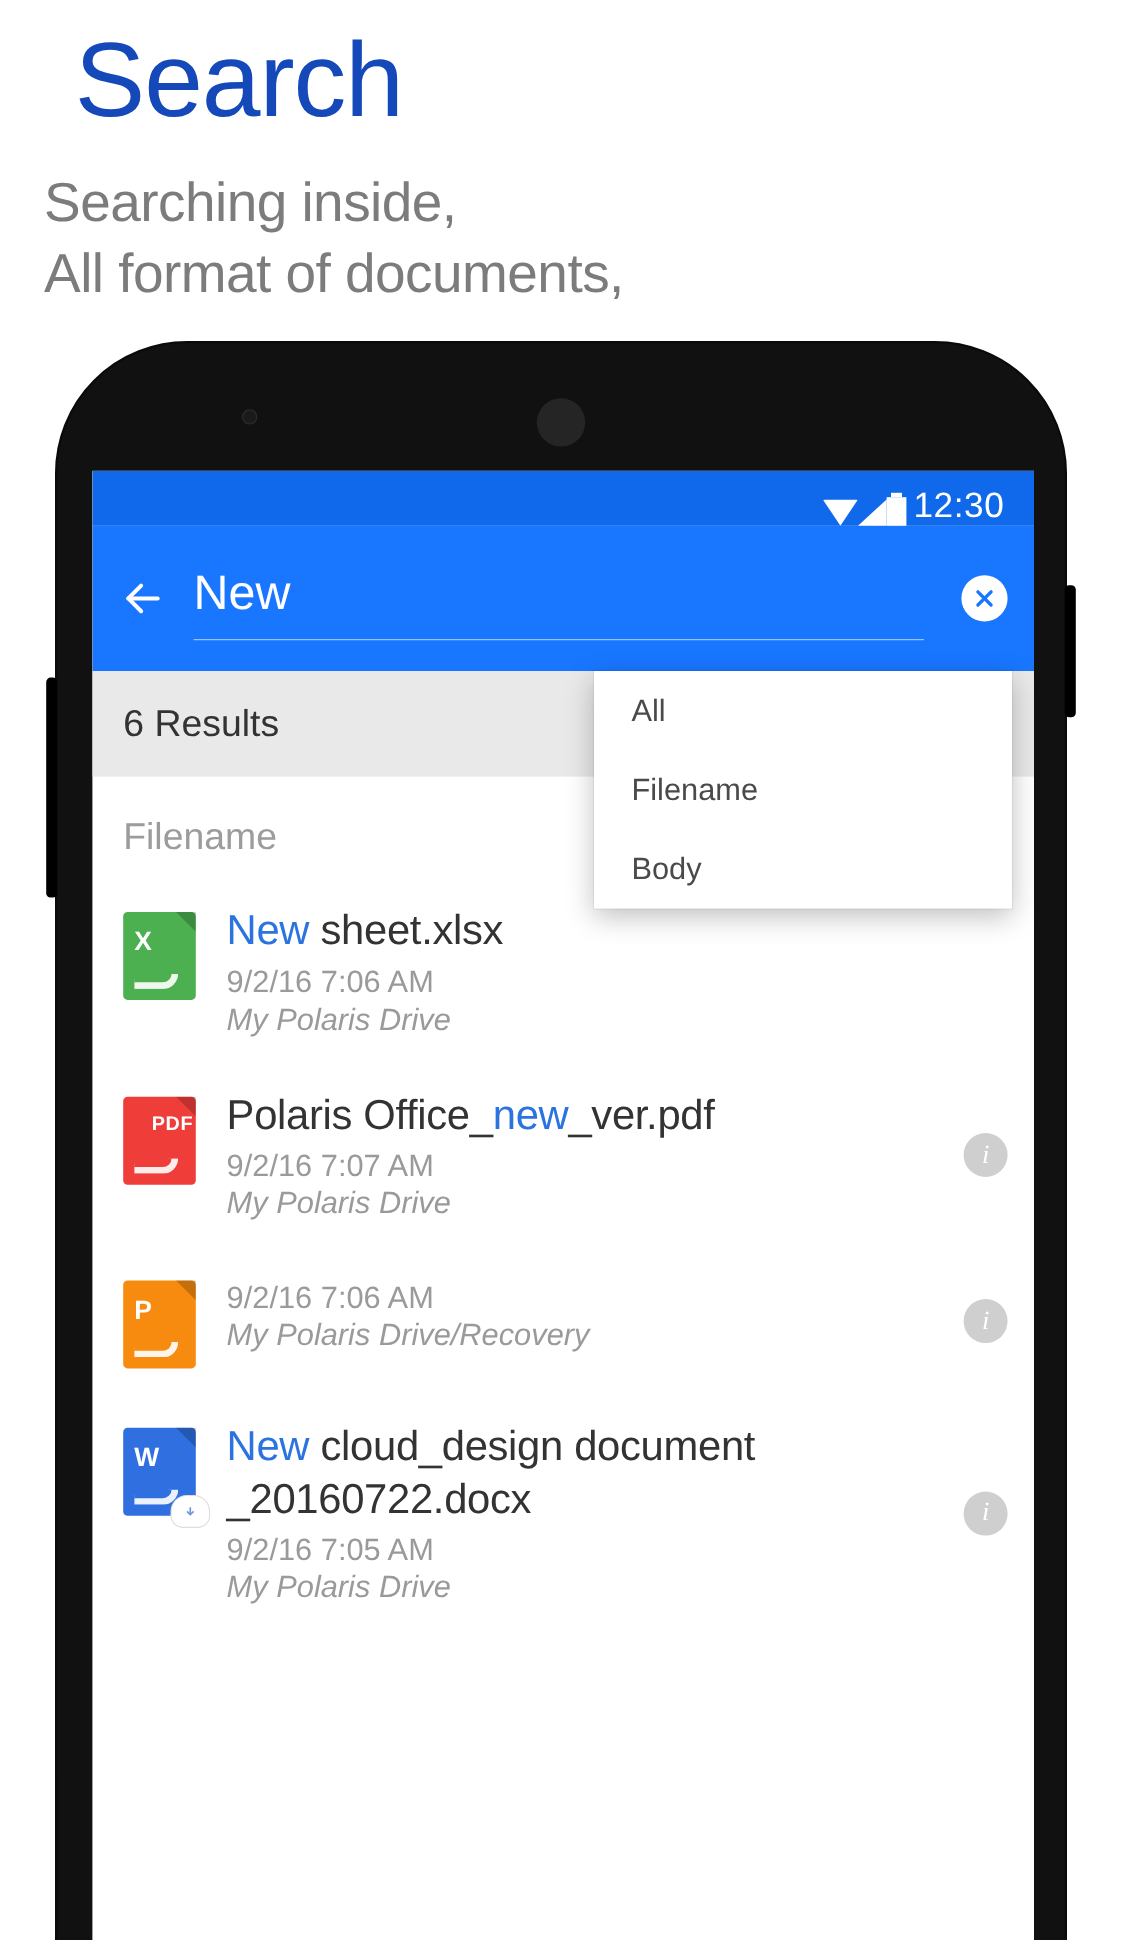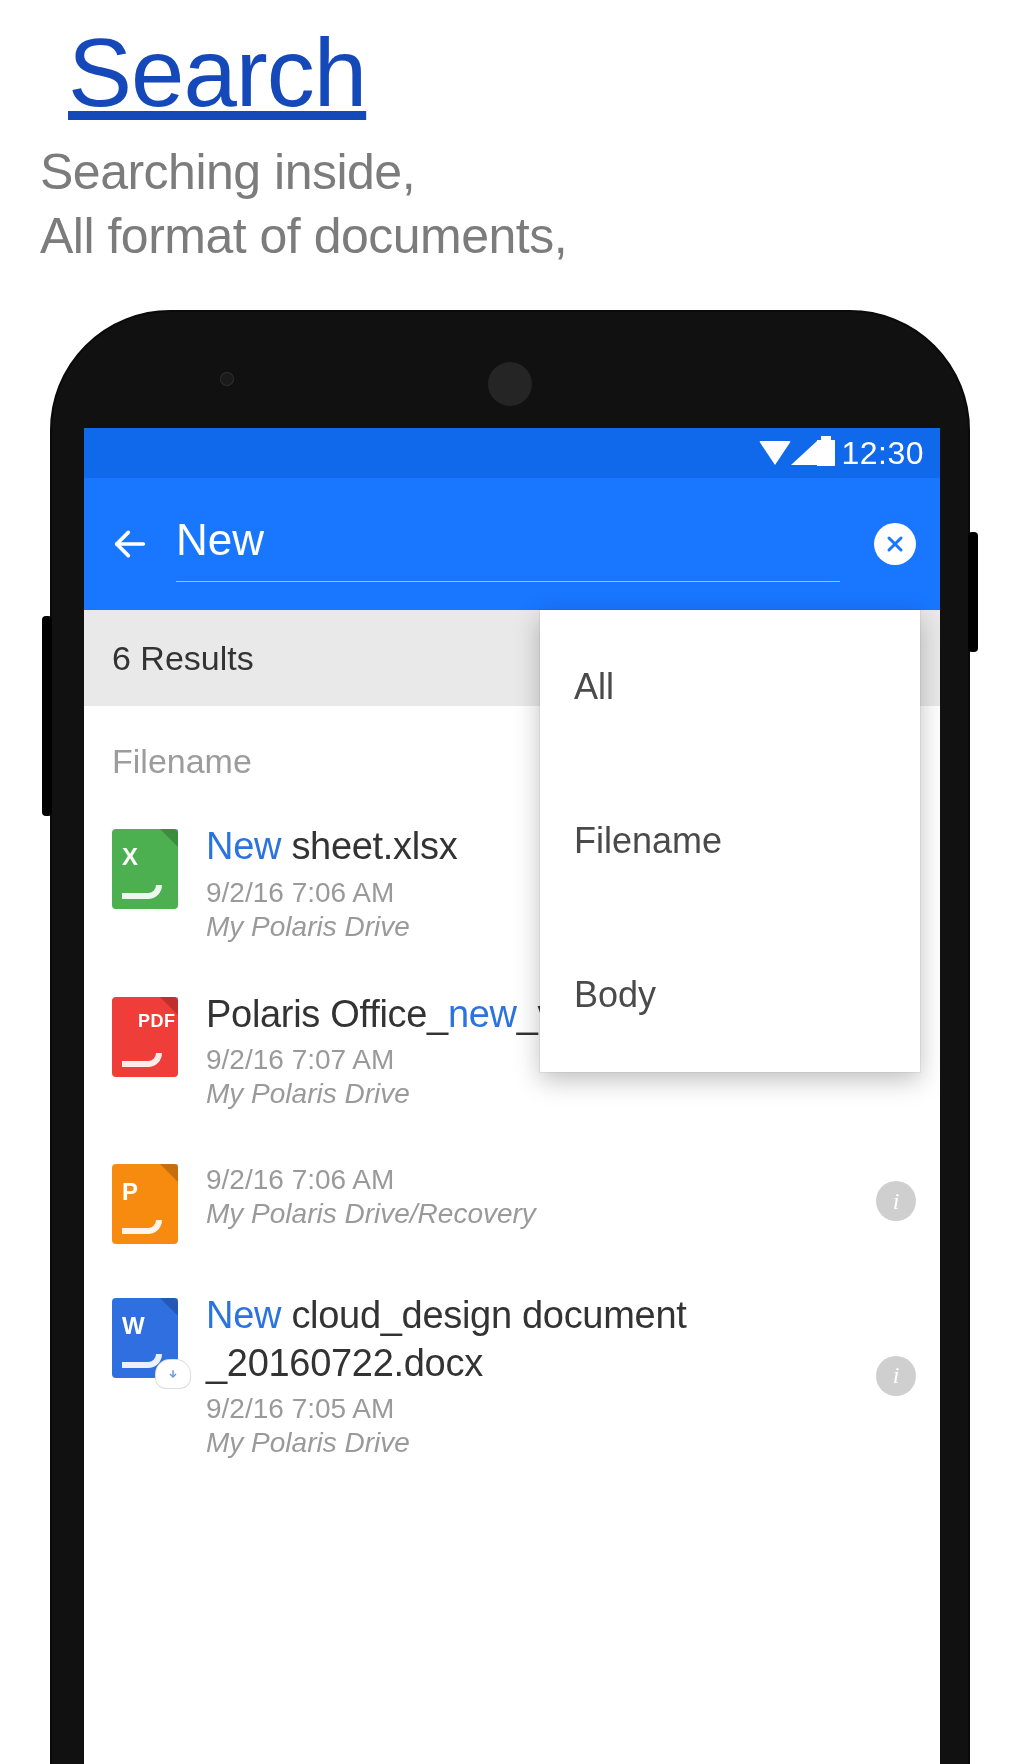--- a/index.html
+++ b/index.html
@@ -8,23 +8,22 @@
       height: 1764px;
       background: #ffffff;
       font-family: -apple-system, "Helvetica Neue", Arial, sans-serif;
       overflow: hidden;
       position: relative;
     }
     .promo-title {
       color: #1548b8;
       font-size: 96px;
       font-weight: 400;
-      margin: 18px 0 12px 68px;
+      margin: 18px 0 24px 68px;
       letter-spacing: -1px;
-      text-decoration: underline;
     }
     .promo-sub {
       color: #7c7c7c;
       font-size: 50px;
       font-weight: 300;
       line-height: 1.28;
       margin-left: 40px;
       letter-spacing: -0.5px;
     }
 
@@ -74,22 +73,22 @@
       overflow: hidden;
       position: relative;
     }
 
     
     .statusbar {
       height: 50px;
       background: #1069ea;
       display: flex;
       justify-content: flex-end;
-      align-items: center;
-      padding: 0 16px;
+      align-items: flex-end;
+      padding: 0 27px;
       gap: 0;
       color: #fff;
     }
     .statusbar .time {
       font-size: 32px;
       font-weight: 400;
       letter-spacing: 0.5px;
       margin-left: 6px;
     }
     .wifi {
@@ -231,22 +230,22 @@
     .filter-popover {
       position:absolute;
       top: 182px;
       right: 20px;
       width: 380px;
       background:#fff;
       box-shadow: 0 8px 24px rgba(0,0,0,0.25), 0 0 0 1px rgba(0,0,0,0.05);
       z-index: 10;
     }
     .filter-item {
-      padding: 56px 34px;
-      font-size: 36px;
+      padding: 20px 34px;
+      font-size: 28px;
       color:#4a4a4a;
       cursor:pointer;
     }
 
   </style>
 </head>
 <body>
 
 <h1 class="promo-title">Search</h1>
 <div class="promo-sub">

